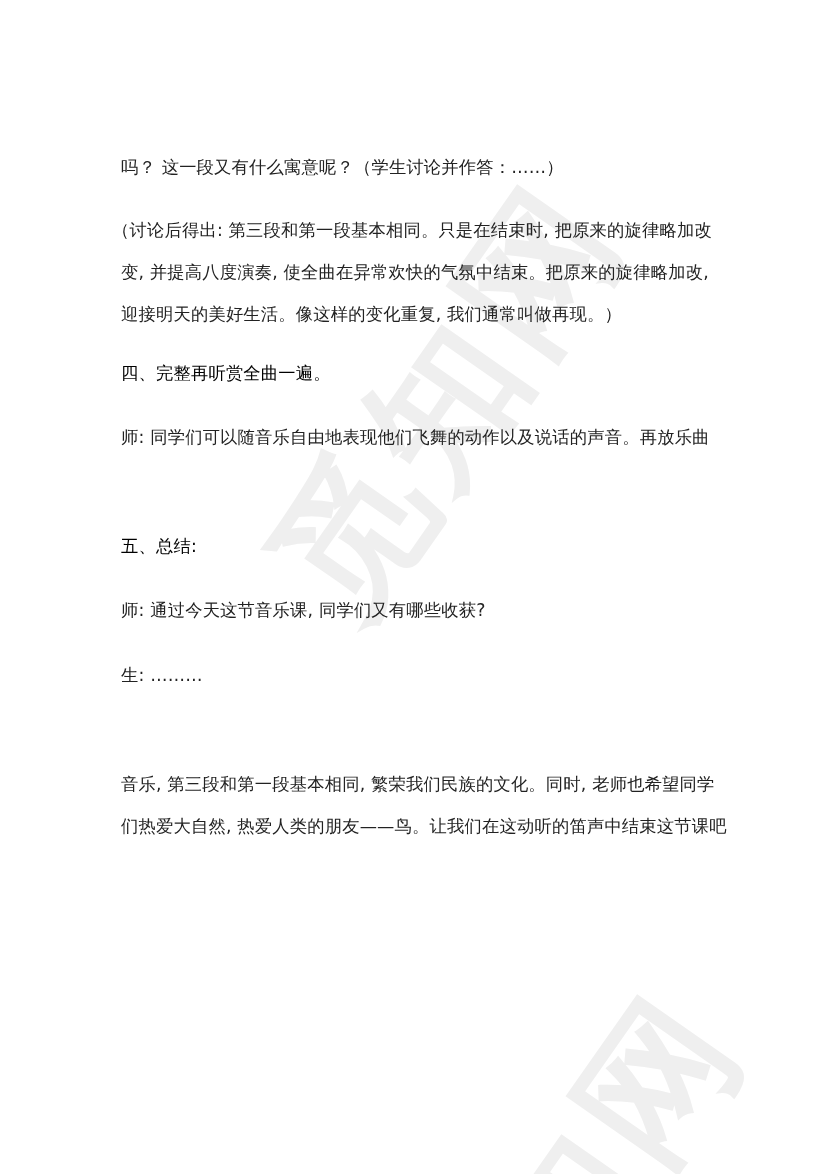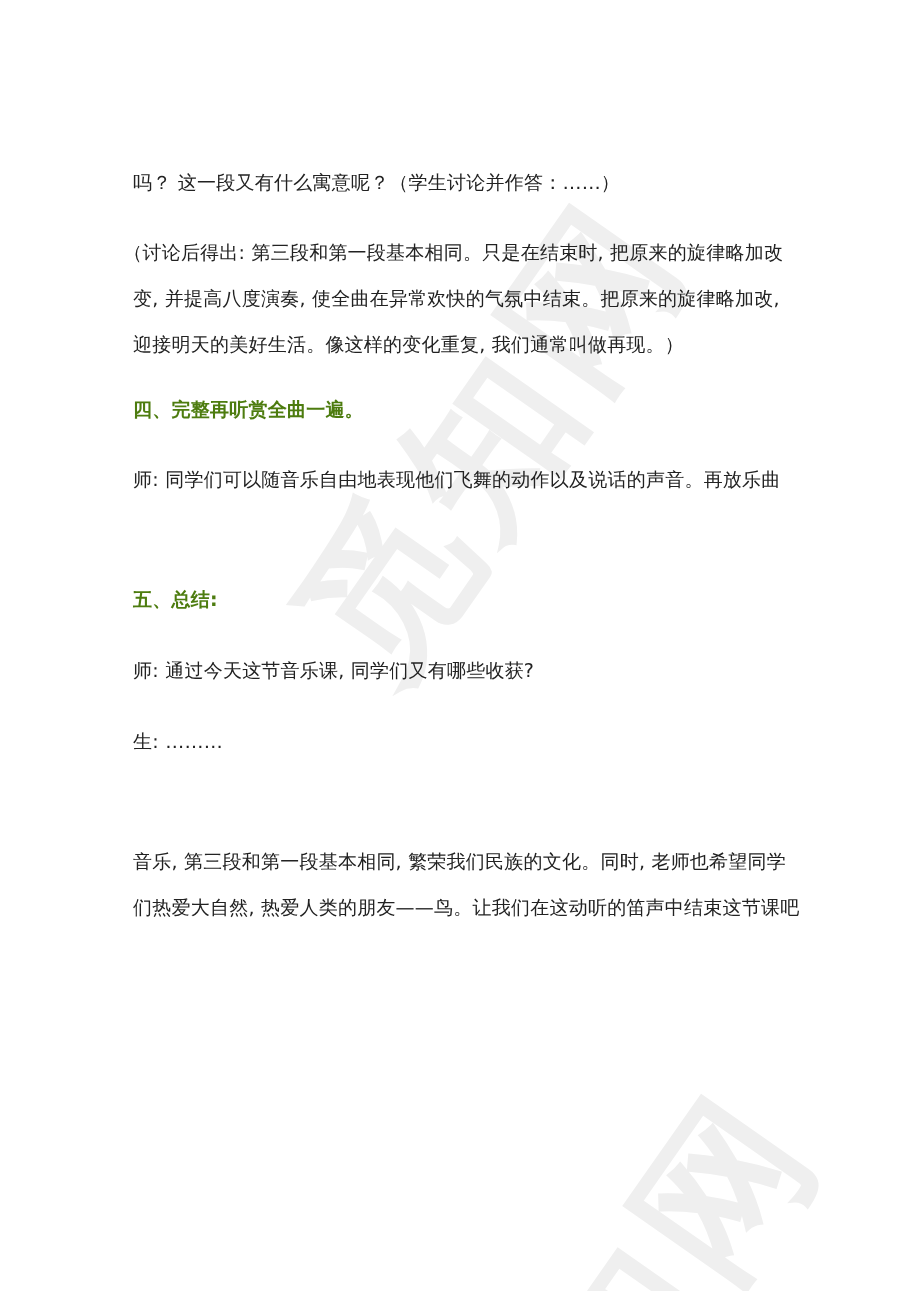--- a/index.html
+++ b/index.html
@@ -48,22 +48,22 @@
     position: absolute;
     left: 121px;
     width: 590px;
     font-size: 17.3px;
     line-height: 22px;
     white-space: nowrap;
     z-index: 1;
     letter-spacing: 0.2px;
   }
   .bold {
-    font-weight: bold;
-    color: #4d7c0f;
+    font-weight: normal;
+    color: #000000;
   }
   .indent-paren {
     left: 112px;
   }
 </style>
 </head>
 <body>
 
 <div class="page">
 

